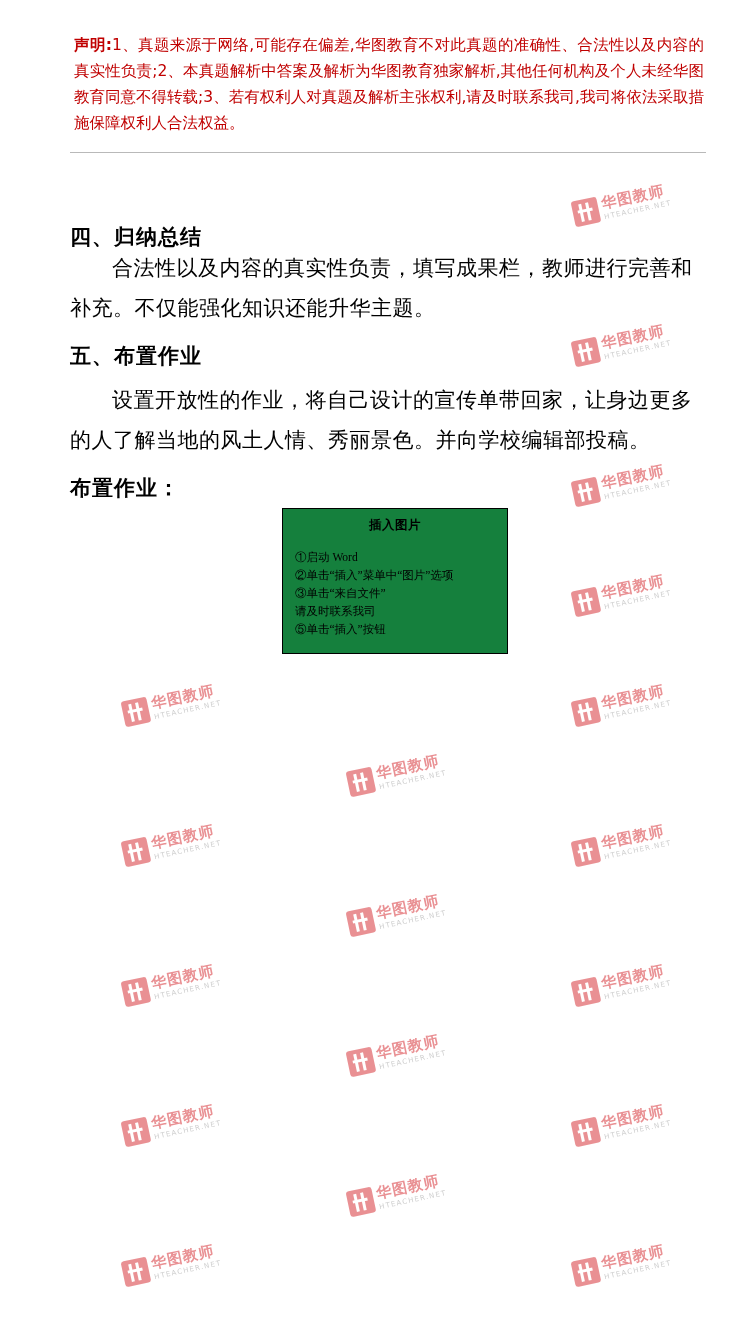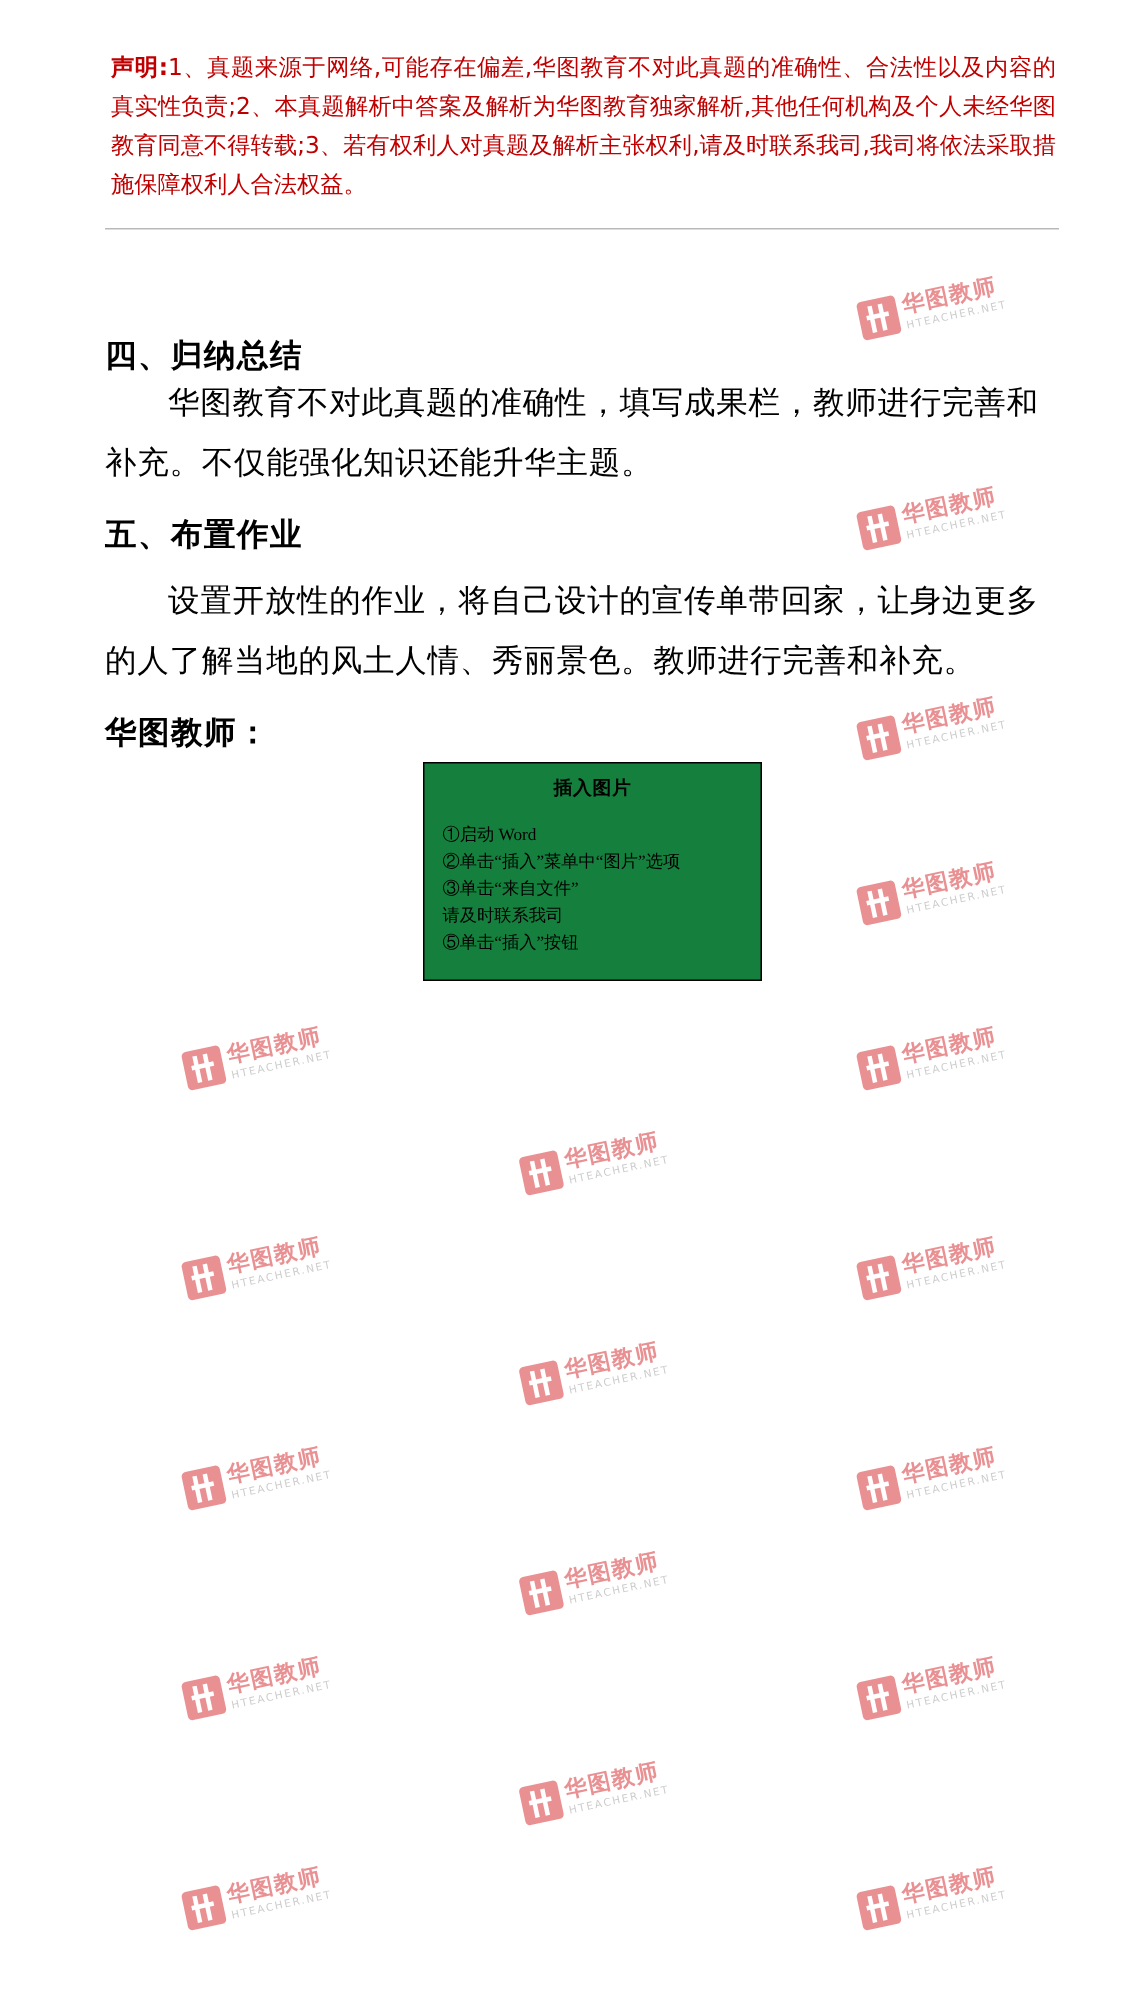--- a/index.html
+++ b/index.html
@@ -164,24 +164,24 @@
 
 <div class="page">
 
   <div class="disclaimer">
     <span class="lead">声明:</span><span>1、真题来源于网络,可能存在偏差,华图教育不对此真题的准确性、合法性以及内容的真实性负责;2、本真题解析中答案及解析为华图教育独家解析,其他任何机构及个人未经华图教育同意不得转载;3、若有权利人对真题及解析主张权利,请及时联系我司,我司将依法采取措施保障权利人合法权益。</span>
   </div>
 
   <div class="rule"></div>
 
   <div class="heading" id="h1">四、归纳总结</div>
-  <div class="para" id="p2">华图教育不对此真题的准确性，填写成果栏，教师进行完善和补充。不仅能强化知识还能升华主题。</div>
+  <div class="para" id="p2">合法性以及内容的真实性负责，填写成果栏，教师进行完善和补充。不仅能强化知识还能升华主题。</div>
   <div class="heading" id="h2">五、布置作业</div>
-  <div class="para" id="p3">设置开放性的作业，将自己设计的宣传单带回家，让身边更多的人了解当地的风土人情、秀丽景色。教师进行完善和补充。</div>
-  <div class="heading" id="h3">华图教师：</div>
+  <div class="para" id="p3">设置开放性的作业，将自己设计的宣传单带回家，让身边更多的人了解当地的风土人情、秀丽景色。并向学校编辑部投稿。</div>
+  <div class="heading" id="h3">布置作业：</div>
 
   <div class="diagram">
     <div class="diagram-title">插入图片</div>
     <div class="diagram-list">
       <div>①启动 Word</div>
       <div>②单击“插入”菜单中“图片”选项</div>
       <div>③单击“来自文件”</div>
       <div>请及时联系我司</div>
       <div>⑤单击“插入”按钮</div>
     </div>

